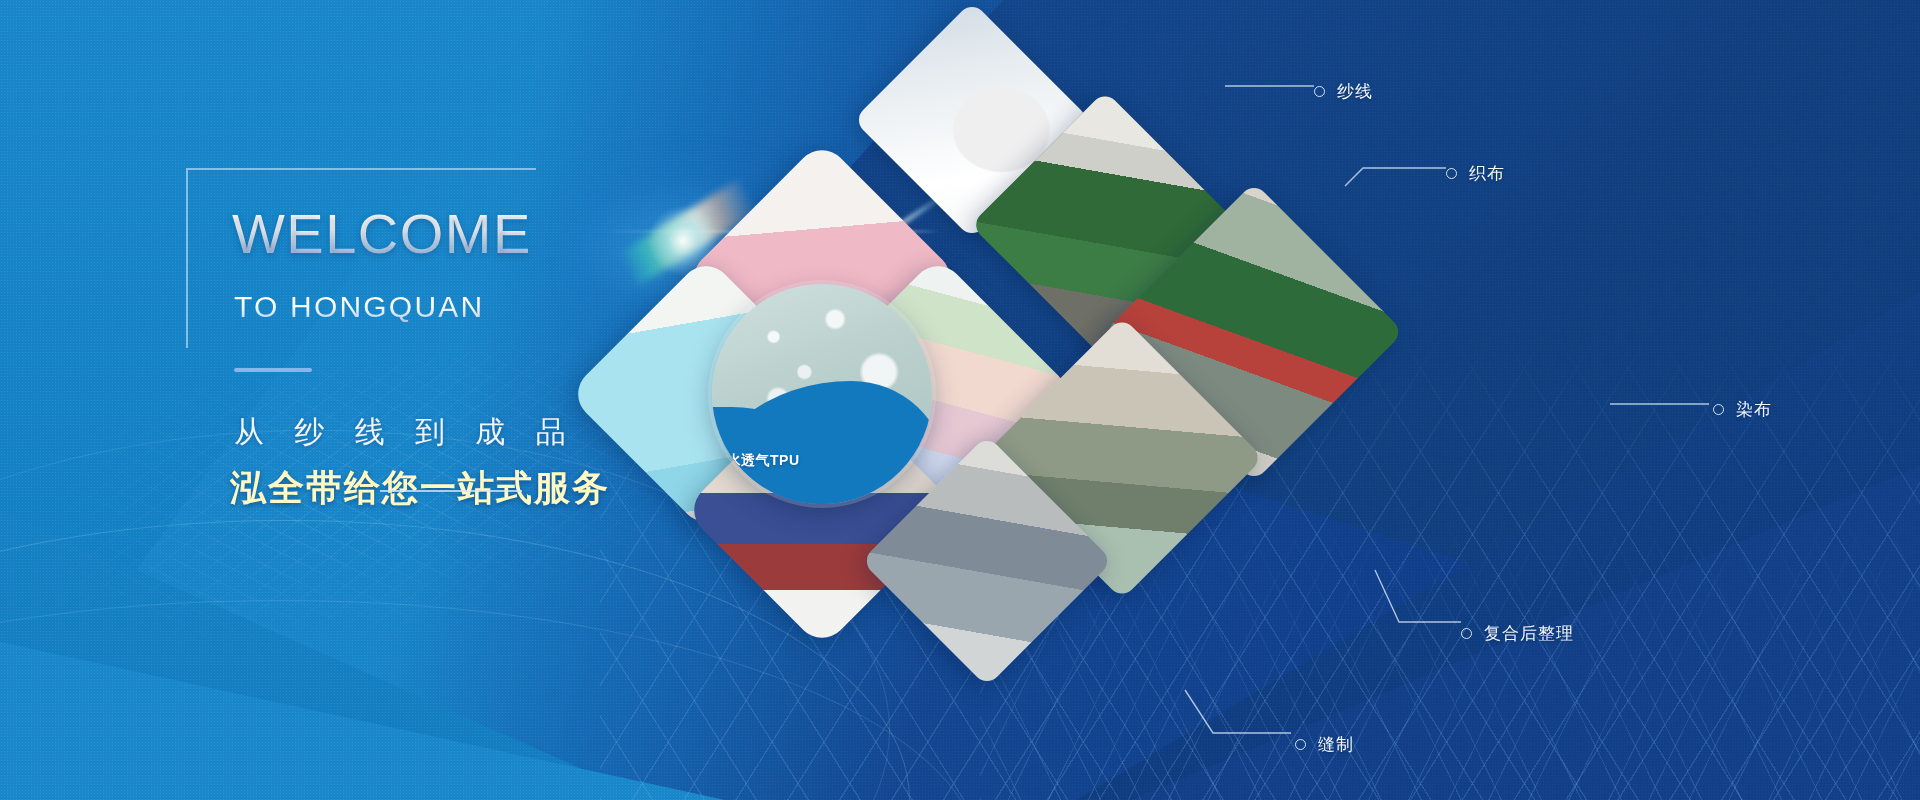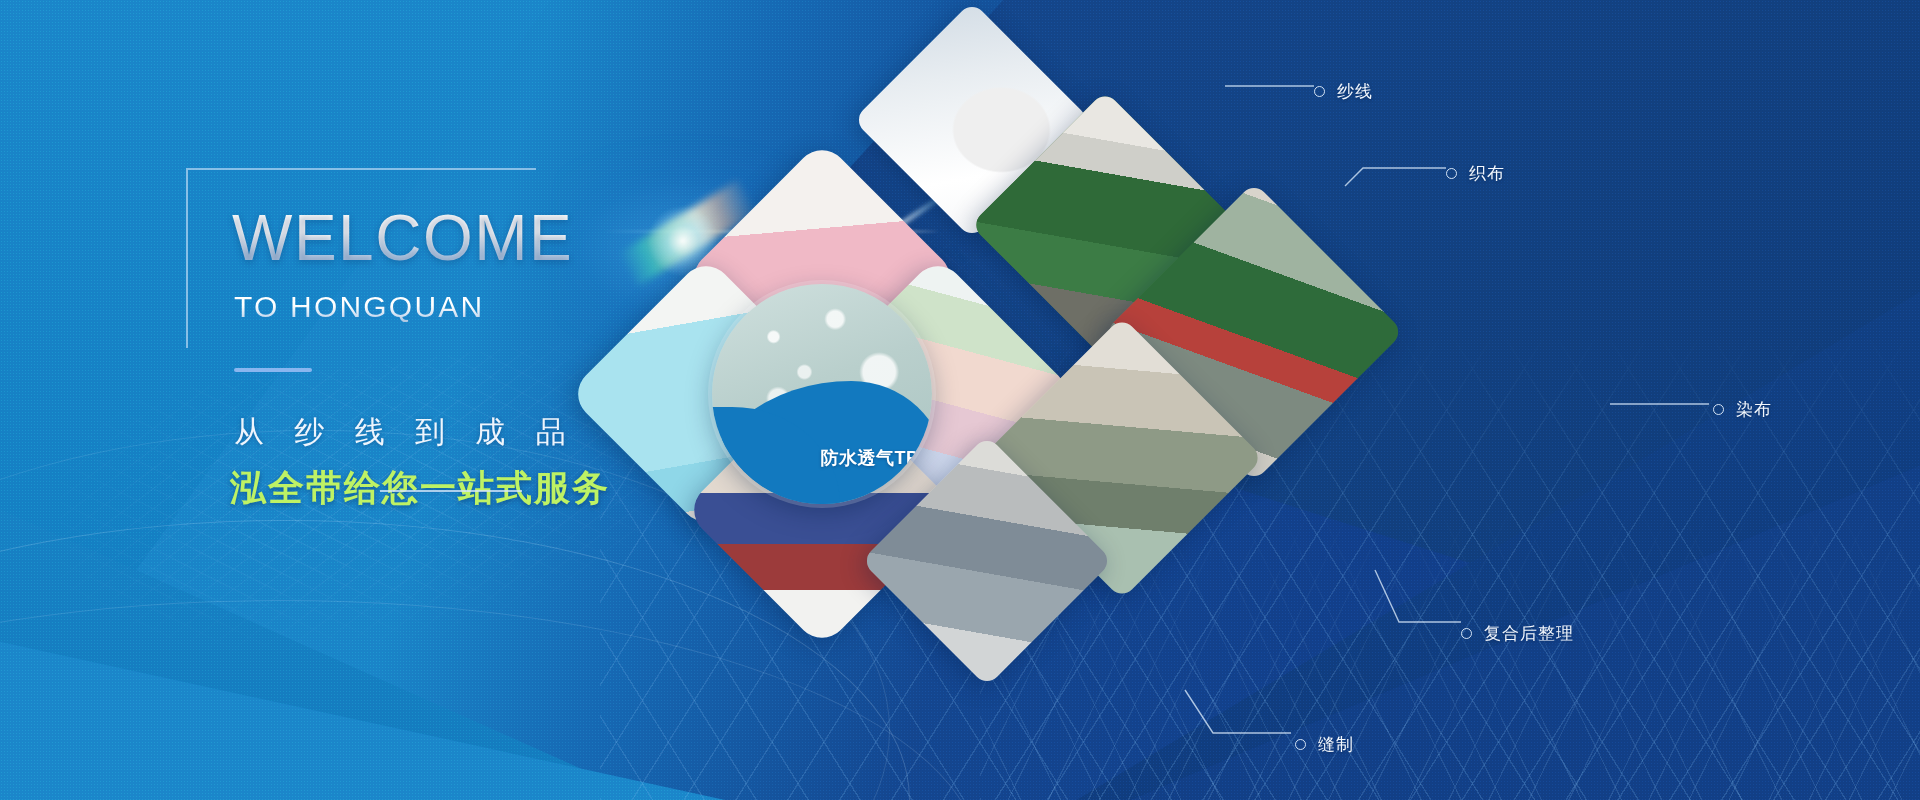--- a/index.html
+++ b/index.html
@@ -136,21 +136,21 @@
 
   
   .headline-wrap{ position:absolute; left:186px; top:168px; width:560px; }
   .bracket{
     position:absolute; left:0; top:0; width:350px; height:180px;
     border-left:2px solid rgba(205,228,250,.62);
     border-top:2px solid rgba(205,228,250,.62);
   }
   .welcome{
     position:absolute; left:46px; top:38px;
-    font-size:64px; font-weight:400; letter-spacing:1.5px; line-height:1;
+    font-size:56px; font-weight:400; letter-spacing:1.5px; line-height:1;
     background:linear-gradient(180deg,#ffffff 0%,#ffffff 42%,#c3d6ec 72%,#9fbcdc 100%);
     -webkit-background-clip:text; background-clip:text; color:transparent;
     text-shadow:0 2px 6px rgba(6,40,90,.28);
     white-space:nowrap;
   }
   .subwelcome{
     position:absolute; left:48px; top:124px;
     font-size:30px; font-weight:400; letter-spacing:2.2px; line-height:1;
     background:linear-gradient(180deg,#ffffff 0%,#ffffff 45%,#cfe0f2 78%,#a9c4e0 100%);
     -webkit-background-clip:text; background-clip:text; color:transparent;
@@ -161,21 +161,21 @@
     position:absolute; left:48px; top:200px; width:78px; height:4px;
     background:#8ab6ef; border-radius:2px;
   }
   .tagline1{
     position:absolute; left:48px; top:244px;
     font-size:30px; letter-spacing:11px; font-weight:400; color:#eef5fd;
     text-shadow:0 1px 4px rgba(5,35,85,.35); white-space:nowrap;
   }
   .tagline2{
     position:absolute; left:44px; top:296px;
-    font-size:36px; letter-spacing:2px; font-weight:700; color:#bef264;
+    font-size:36px; letter-spacing:2px; font-weight:700; color:#fef9c3;
     text-shadow:0 2px 5px rgba(5,35,85,.45); white-space:nowrap;
   }
   .rule-bottom{
     position:absolute; left:380px; top:490px; width:142px; height:2px;
     background:rgba(214,232,250,.78);
   }
   .rule-bottom2{
     position:absolute; left:712px; top:297px; width:180px; height:3px;
     background:rgba(225,240,255,.9);
   }
@@ -218,22 +218,22 @@
   .tpu-wave{
     position:absolute; left:-6%; bottom:0; width:112%; height:56%;
     background:#1279bf;
     border-radius:62% 38% 0 0 / 100% 72% 0 0;
   }
   .tpu-wave2{
     position:absolute; left:-12%; bottom:0; width:70%; height:44%;
     background:#1279bf; border-radius:0 70% 0 0 / 0 100% 0 0;
   }
   .tpu-label{
-    position:absolute; left:0; right:0; bottom:34px; text-align:right;
-    color:#fff; font-size:18px; font-weight:700; letter-spacing:.5px;
+    position:absolute; left:0; right:0; bottom:34px; text-align:left;
+    color:#fff; font-size:14px; font-weight:700; letter-spacing:.5px;
     text-shadow:0 1px 3px rgba(0,40,90,.45);
   }
 
   
   #tile-yarn  { left:888px;  top:36px;  width:168px; height:168px; }
   #tile-weave { left:1010px; top:130px; width:190px; height:190px; }
   #tile-dye   { left:1148px; top:226px; width:212px; height:212px; }
   #tile-lam   { left:1022px; top:358px; width:200px; height:200px; }
   #tile-sew   { left:898px;  top:472px; width:178px; height:178px; }
 

